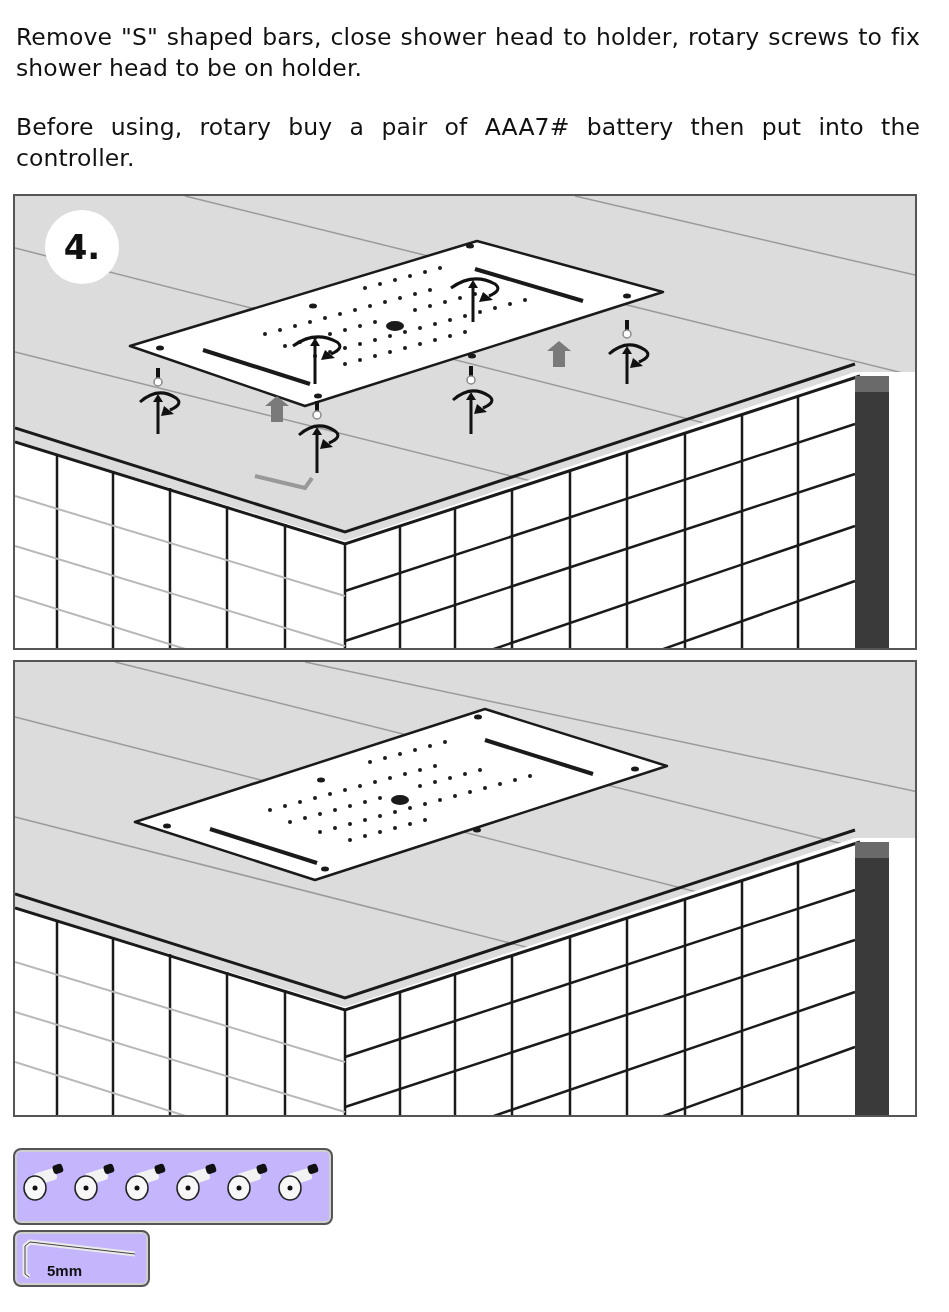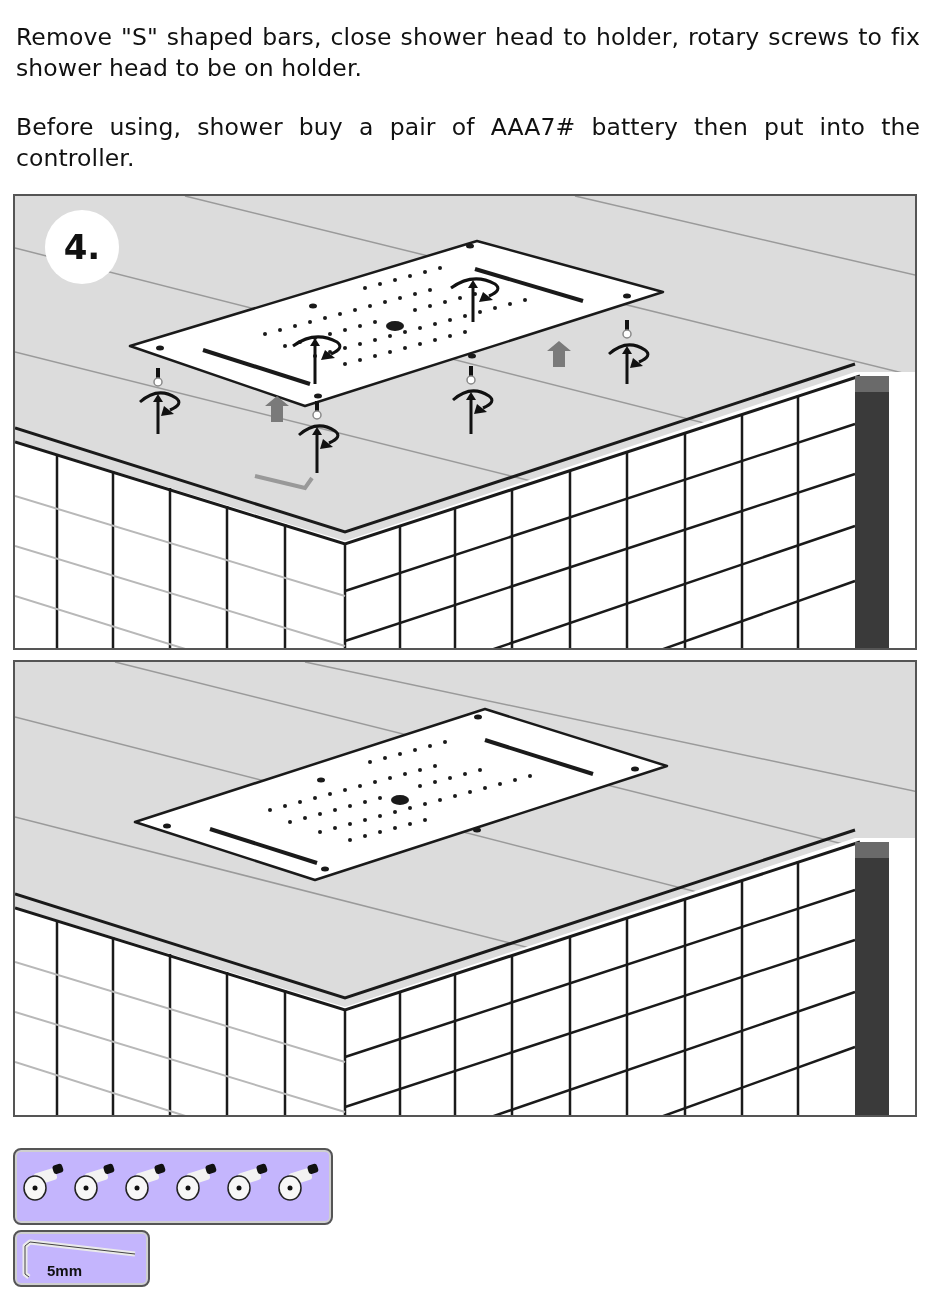--- a/index.html
+++ b/index.html
@@ -21,21 +21,21 @@
          box-shadow: inset 0 0 0 2px #cfcfcf; box-sizing: border-box; }
   #kit-screws { left: 13px; top: 1148px; width: 320px; height: 77px; }
   #kit-key { left: 13px; top: 1230px; width: 137px; height: 57px; }
   .key-label { position: absolute; left: 32px; top: 30px; font-family: "Liberation Sans", sans-serif;
                font-weight: bold; font-size: 15px; color: #111; }
 </style>
 </head>
 <body>
 
 <div class="para" id="p1">Remove "S" shaped bars, close shower head to holder, rotary screws to fix shower head to be on holder.</div>
-<div class="para" id="p2">Before using, shower buy a pair of AAA7# battery then put into the controller.</div>
+<div class="para" id="p2">Before using, rotary buy a pair of AAA7# battery then put into the controller.</div>
 
 <div class="panel" id="panel1">
   <svg width="904" height="456" viewBox="0 0 904 456">
 
     <g stroke="#9a9a9a" stroke-width="1.5" fill="none">
       <line x1="170" y1="0" x2="900" y2="180"></line>
       <line x1="0" y1="52" x2="760" y2="245"></line>
       <line x1="0" y1="156" x2="640" y2="316"></line>
       <line x1="560" y1="0" x2="904" y2="80"></line>
       <line x1="620" y1="450" x2="904" y2="360"></line>

